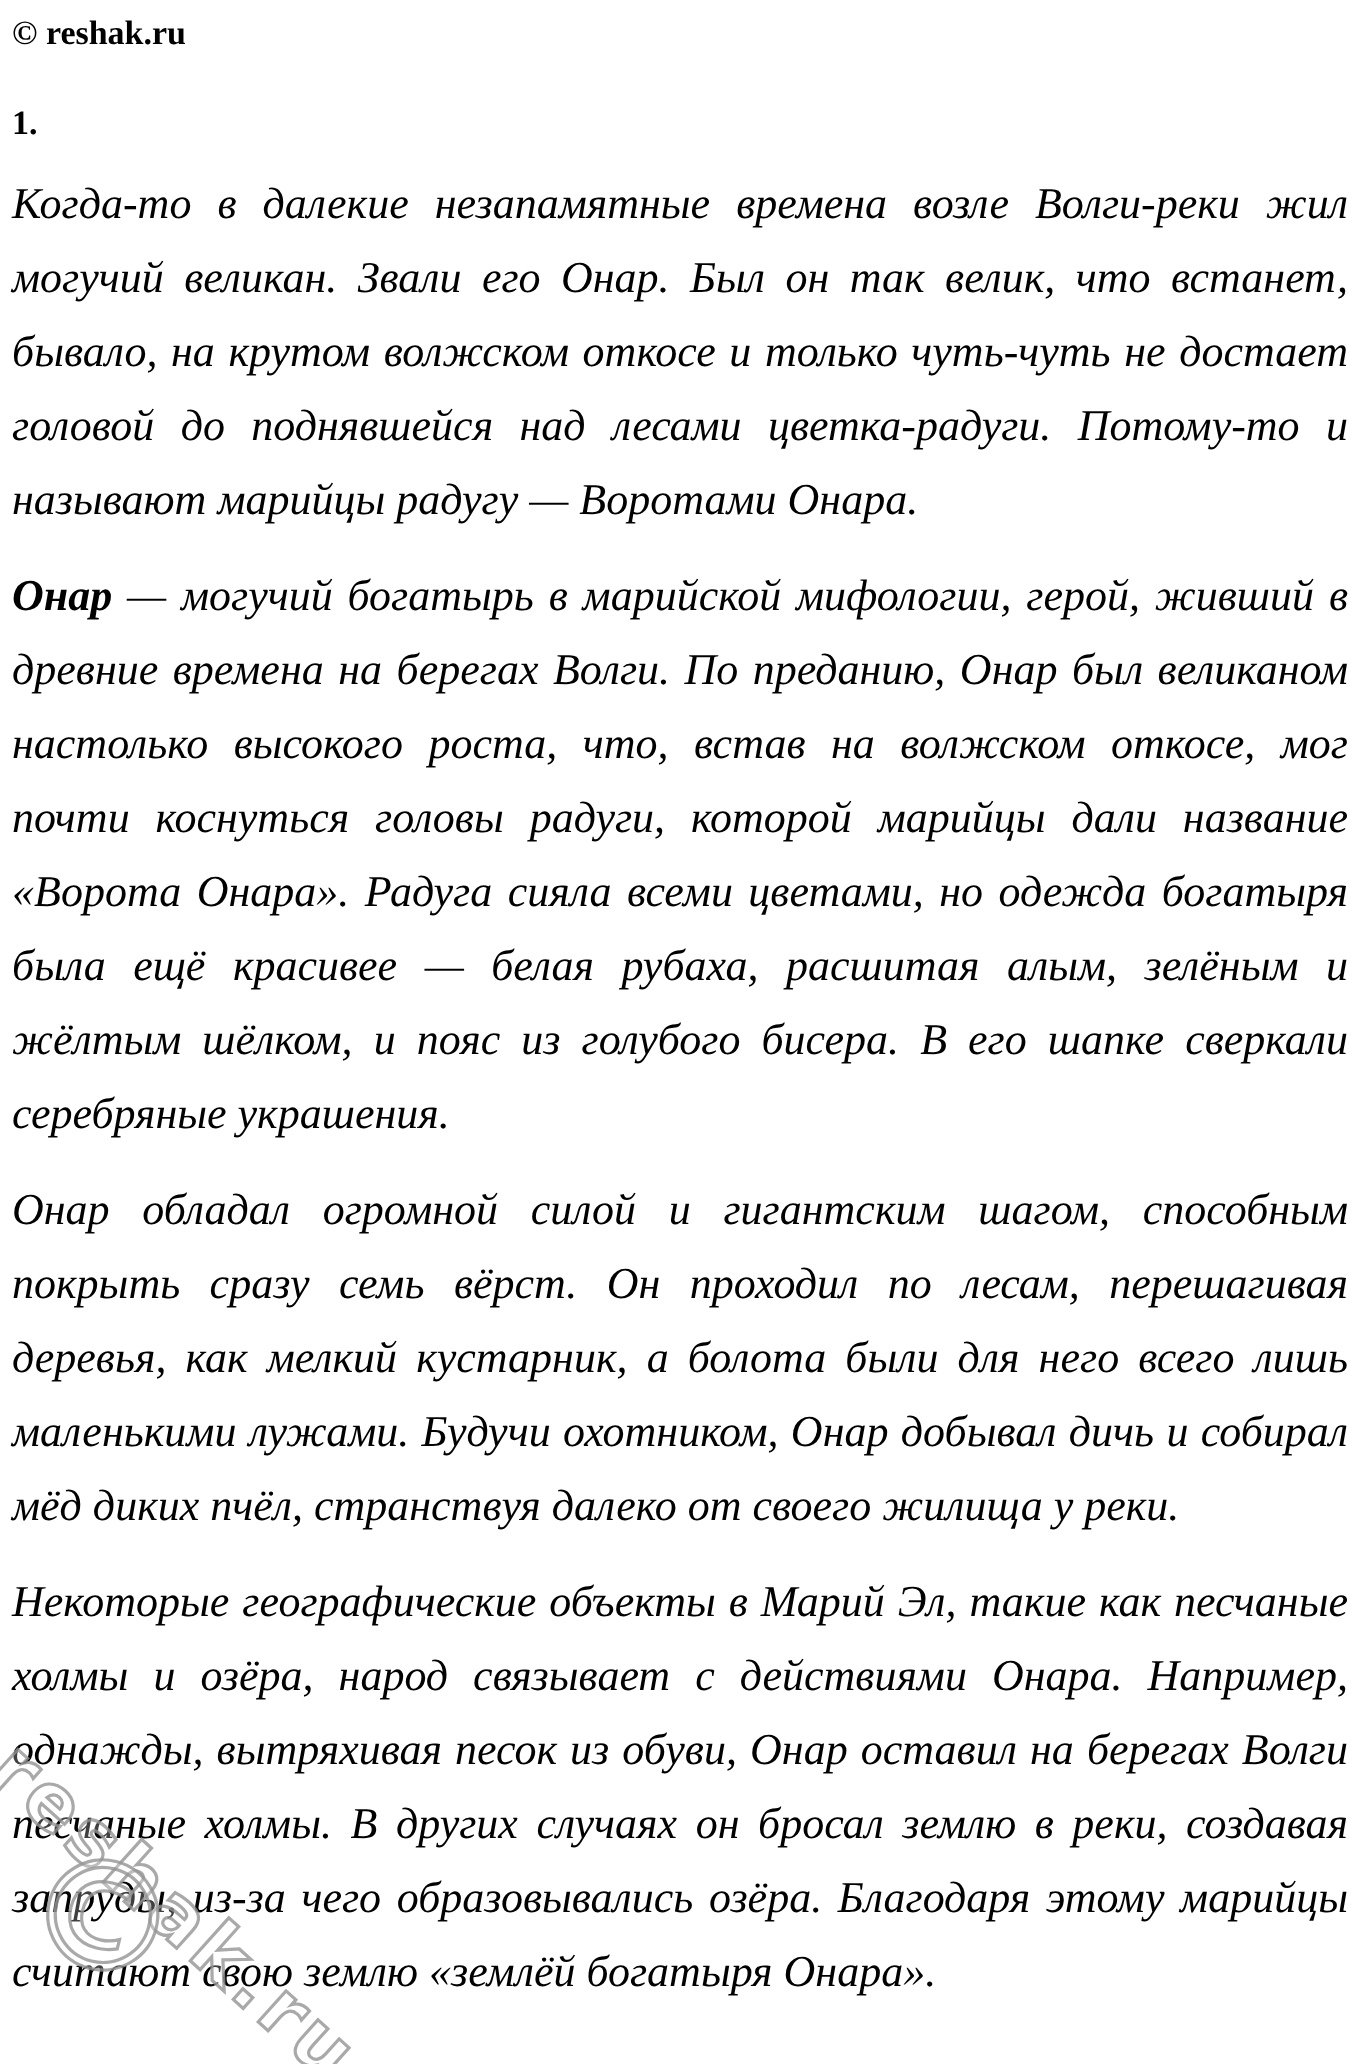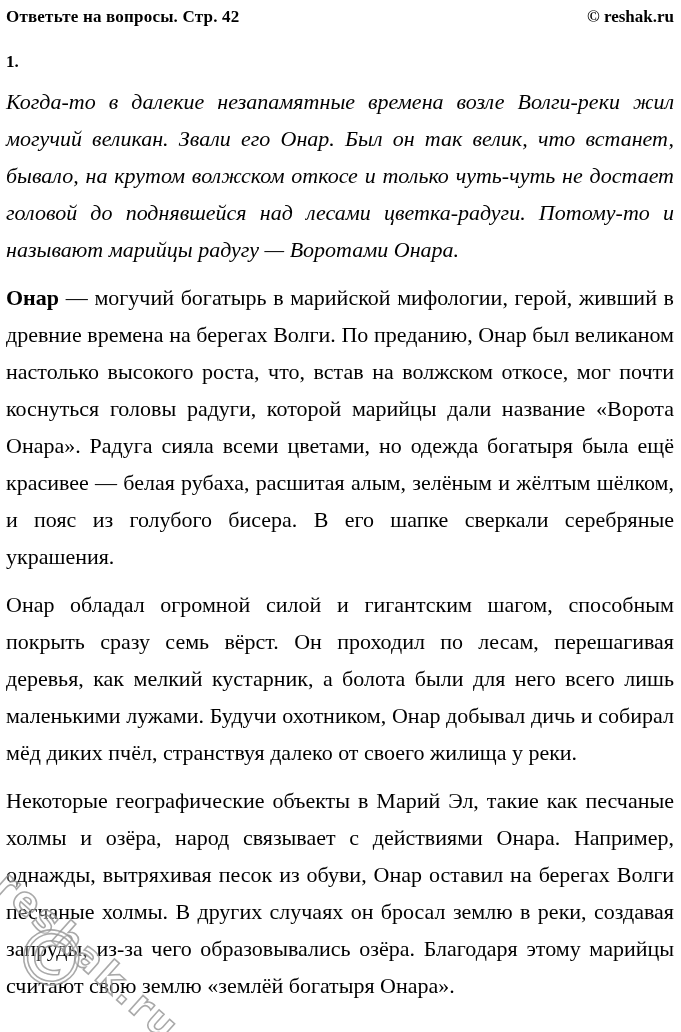--- a/index.html
+++ b/index.html
@@ -40,20 +40,21 @@
     font-weight: bold;
     font-size: 17px;
     margin-top: 24px;
   }
   p.body-par {
     font-size: 22px;
     line-height: 37px;
     text-align: justify;
     text-align-last: left;
     margin: 11px 0 0 0;
+    font-style: italic;
   }
   p.quote-par {
     font-style: italic;
   }
   .bold-lead {
     font-weight: bold;
   }
   
   .watermark-layer {
     position: absolute;
@@ -87,21 +88,20 @@
     color: rgba(255, 255, 255, 0.25);
     -webkit-text-stroke: 1.6px rgba(148, 148, 148, 0.8);
   }
 </style>
 </head>
 <body>
 
 <div class="page">
 
   <header class="page-header">
-    <span class="page-title">Ответьте на вопросы. Стр. 42</span>
     <span class="copyright-note">© reshak.ru</span>
   </header>
 
   <div class="item-number">1.</div>
 
   <p class="body-par quote-par">Когда-то в далекие незапамятные времена возле Волги-реки жил могучий великан. Звали его Онар. Был он так велик, что встанет, бывало, на крутом волжском откосе и только чуть-чуть не достает головой до поднявшейся над лесами цветка-радуги. Потому-то и называют марийцы радугу — Воротами Онара.</p>
 
   <p class="body-par">
     <span class="bold-lead">Онар</span><span> — могучий богатырь в марийской мифологии, герой, живший в древние времена на берегах Волги. По преданию, Онар был великаном настолько высокого роста, что, встав на волжском откосе, мог почти коснуться головы радуги, которой марийцы дали название «Ворота Онара». Радуга сияла всеми цветами, но одежда богатыря была ещё красивее — белая рубаха, расшитая алым, зелёным и жёлтым шёлком, и пояс из голубого бисера. В его шапке сверкали серебряные украшения.</span>
   </p>

